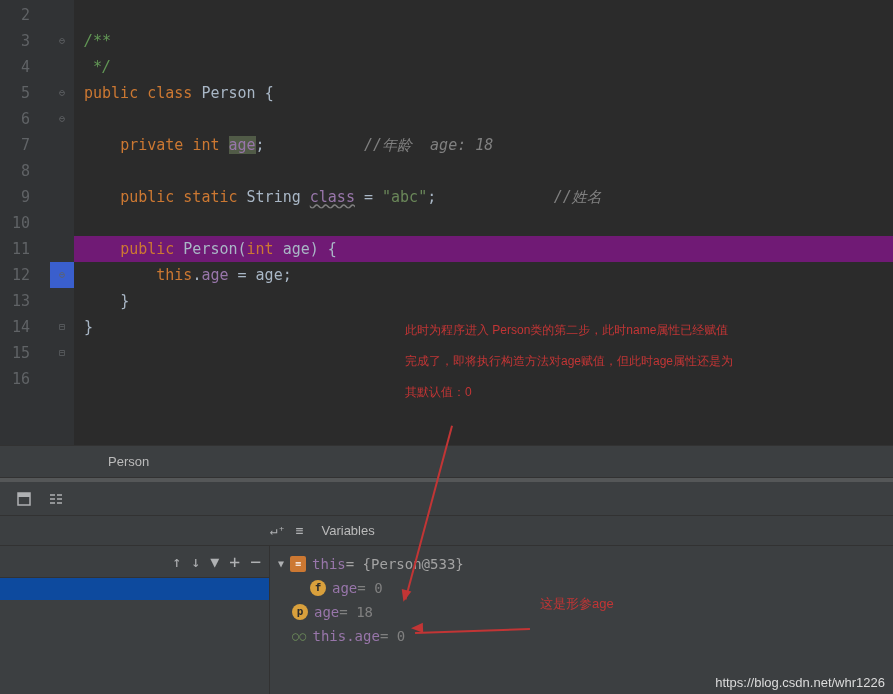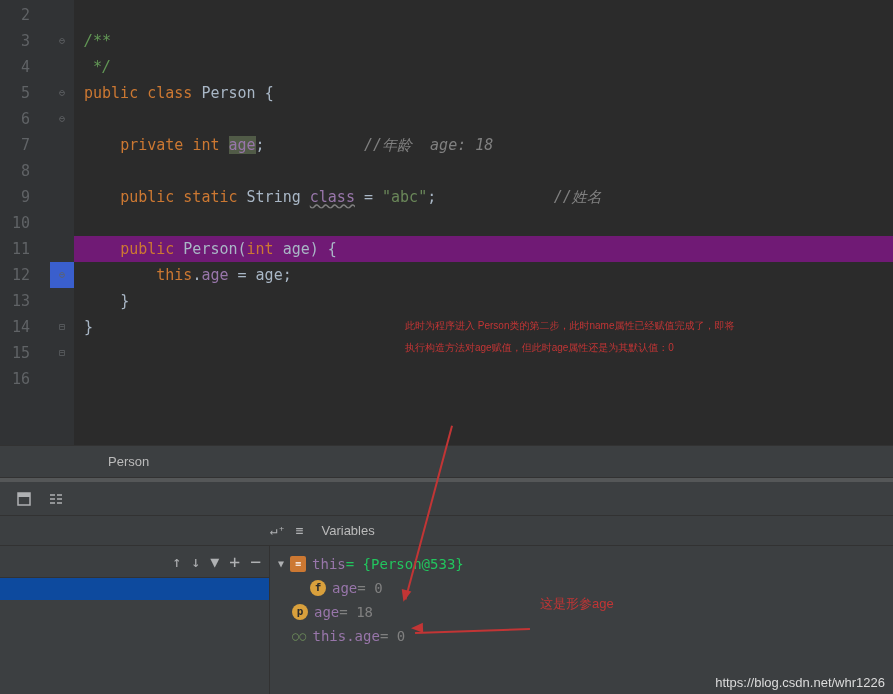--- a/index.html
+++ b/index.html
@@ -47,22 +47,22 @@
 .doc { color: #629755; font-style: italic; }
 .doctag { color: #629755; font-style: italic; font-weight: bold; text-decoration: underline; }
 .cls { color: #a9b7c6; }
 .fld { color: #9876aa; }
 .hl { background: #515b47; }
 .annot {
   position: absolute;
   left: 405px;
   top: 315px;
   color: #c23535;
-  font-size: 10px;
-  line-height: 22px;
+  font-size: 12px;
+  line-height: 31px;
   width: 330px;
   font-family: Microsoft YaHei, sans-serif;
 }
 .annot2 {
   position: absolute;
   left: 540px;
   top: 595px;
   color: #c23535;
   font-size: 13px;
   font-family: Liberation Sans, sans-serif;
@@ -144,21 +144,21 @@
 }
 .var-icon-p {
   width: 16px; height: 16px; border-radius: 50%;
   display: inline-flex; align-items: center; justify-content: center;
   font-size: 11px; font-weight: bold; margin-right: 6px;
   background: #d9a03c; color: #2b2b2b;
 }
 .var-glasses { color: #6a8759; margin-right: 6px; font-size: 12px; }
 .var-name { color: #9876aa; }
 .var-eq { color: #808080; }
-.var-obj { color: #22c55e; }
+.var-obj { color: #a3a3a3; }
 .indent1 { padding-left: 40px; }
 .indent0 { padding-left: 8px; }
 .arrow-line {
   position: absolute;
   background: #c23535;
   transform-origin: 0 0;
   height: 2px;
 }
 .arrow-head {
   position: absolute;

